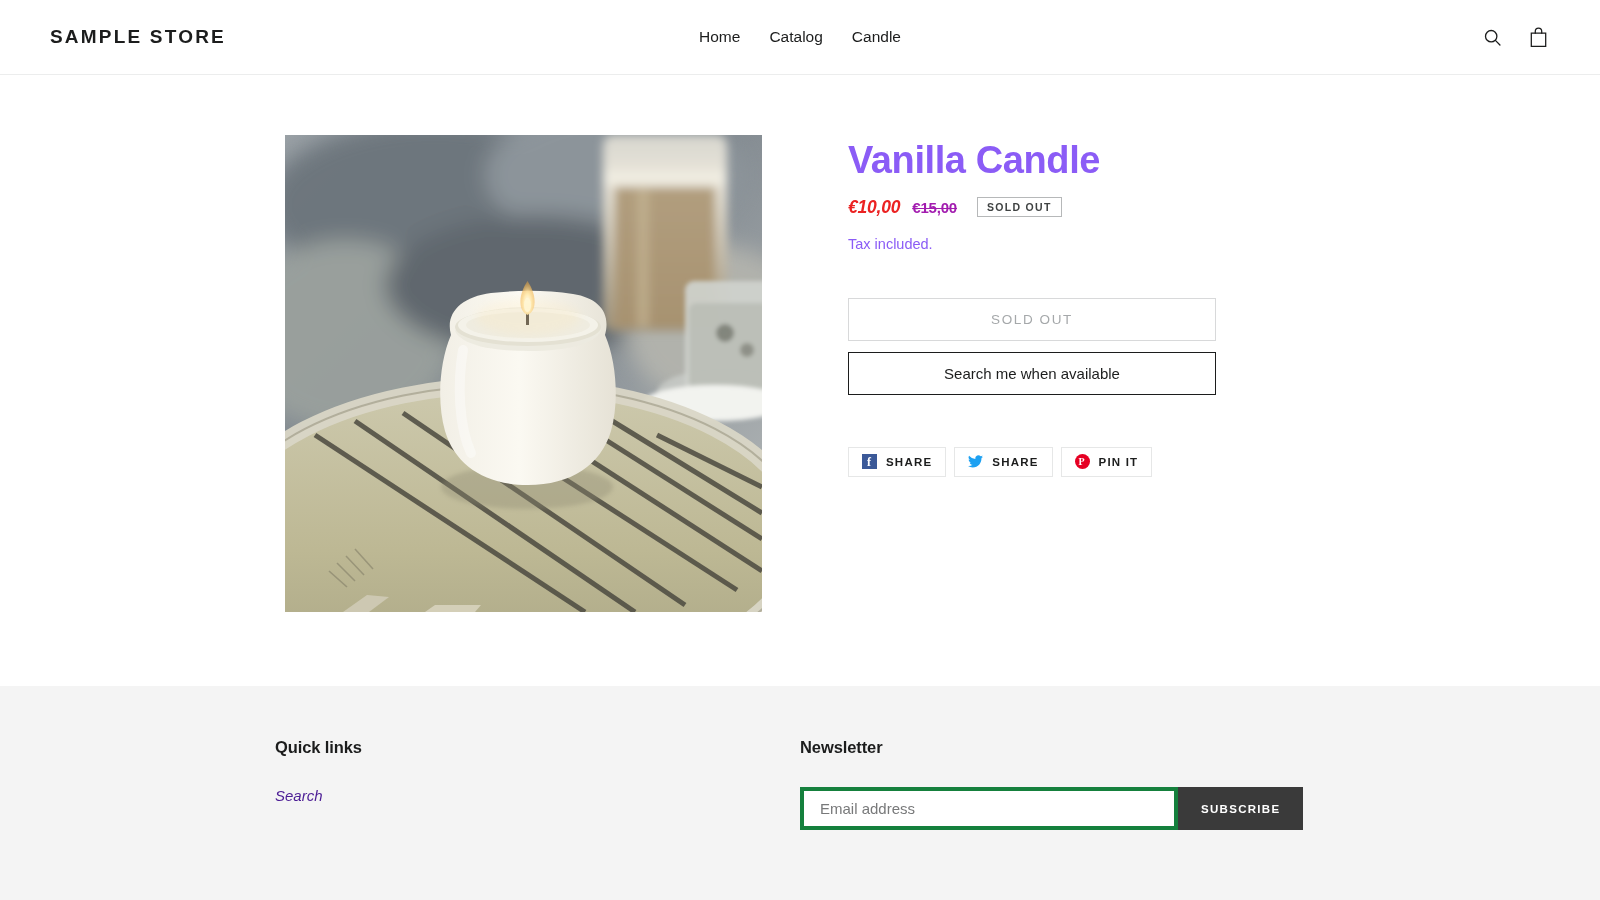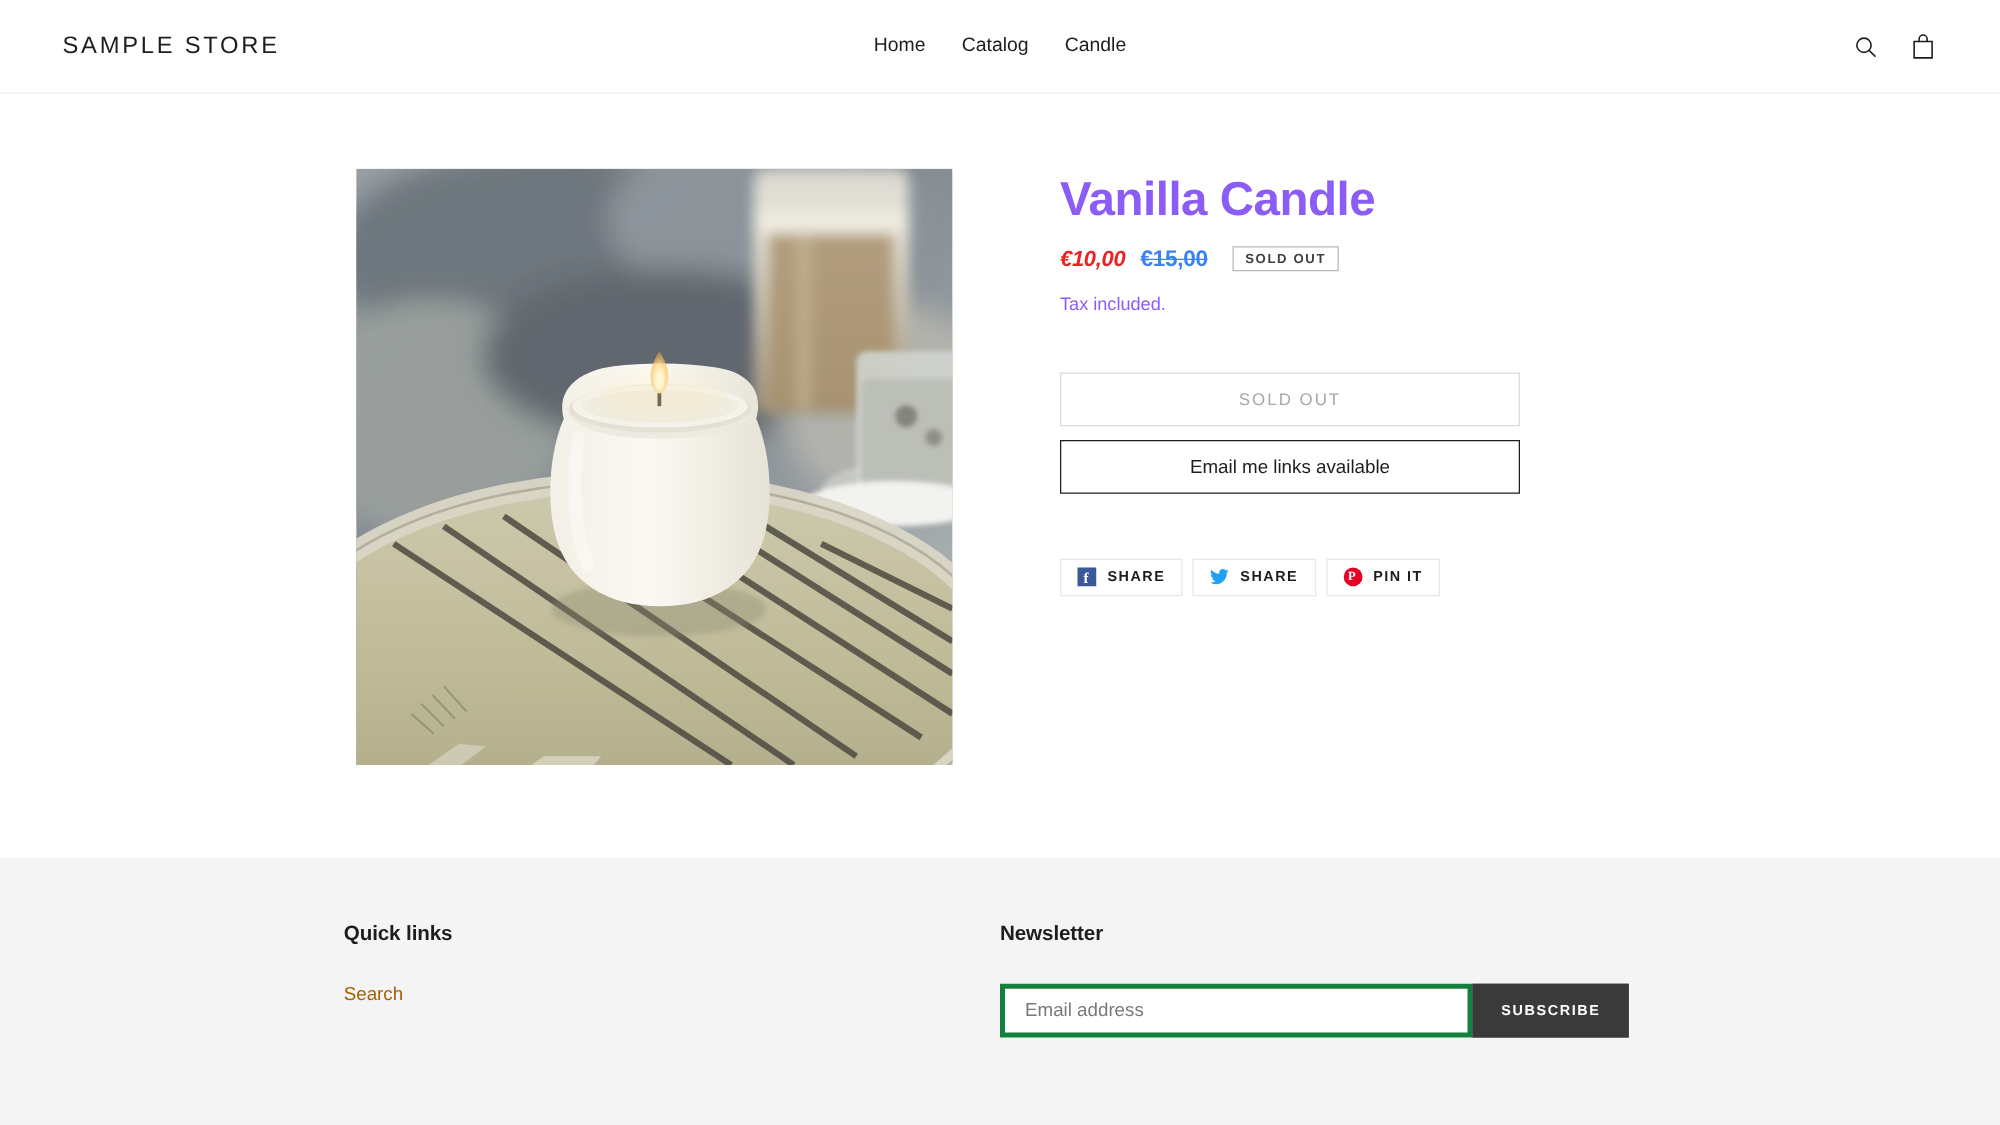--- a/index.html
+++ b/index.html
@@ -19,21 +19,21 @@
     height: 75px;
     border-bottom: 1px solid #eceded;
     display: flex;
     align-items: center;
     padding: 0 50px;
     position: relative;
     background: #fff;
   }
   .brand {
     font-size: 19px;
-    font-weight: normal;
+    font-weight: bold;
     letter-spacing: 2.2px;
     color: #1c1d1d;
     text-decoration: none;
     white-space: nowrap;
   }
   .main-nav {
     position: absolute;
     left: 50%;
     transform: translateX(-50%);
     display: flex;
@@ -95,23 +95,23 @@
     margin-bottom: 18px;
   }
   .price-sale {
     font-size: 17.5px;
     font-weight: bold;
     color: #eb2222;
     letter-spacing: -0.2px;
     font-style: italic;
   }
   .price-compare {
-    font-size: 18px;
-    font-weight: bold;
-    color: #3b82f6;
+    font-size: 15px;
+    font-weight: bold;
+    color: #a21caf;
     text-decoration: line-through;
     letter-spacing: -0.2px;
   }
   .badge-soldout {
     display: inline-block;
     border: 1px solid #b6b8b9;
     padding: 4px 9px 3px 9px;
     font-size: 10.5px;
     font-weight: bold;
     letter-spacing: 1.3px;
@@ -202,22 +202,23 @@
   .footer-heading {
     font-size: 16.5px;
     font-weight: bold;
     margin: 0 0 30px 0;
     color: #1c1d1d;
     letter-spacing: -0.1px;
   }
   .footer-link {
     display: inline-block;
     font-size: 15px;
-    color: #a16207;
+    color: #4c1d95;
     text-decoration: none;
+    font-style: italic;
   }
   .newsletter-form { display: flex; align-items: stretch; }
   .email-input {
     width: 378px;
     height: 43px;
     border: 4px solid #15803d;
     background: #fff;
     padding: 0 16px;
     font-size: 15px;
     color: #1c1d1d;
@@ -399,21 +400,21 @@
 
       <div class="price-row">
         <span class="price-sale">€10,00</span>
         <s class="price-compare">€15,00</s>
         <span class="badge-soldout">SOLD OUT</span>
       </div>
 
       <p class="tax-note">Tax included.</p>
 
       <button class="btn-block btn-soldout" disabled="">SOLD OUT</button>
-      <button class="btn-block btn-notify">Email me links available</button>
+      <button class="btn-block btn-notify">Search me when available</button>
 
       <div class="share-row">
         <button class="share-btn">
           <span class="share-icon">
               <span class="fb-icon">f</span>
             </span>
           <span>SHARE</span>
         </button>
         <button class="share-btn">
           <span class="share-icon">

